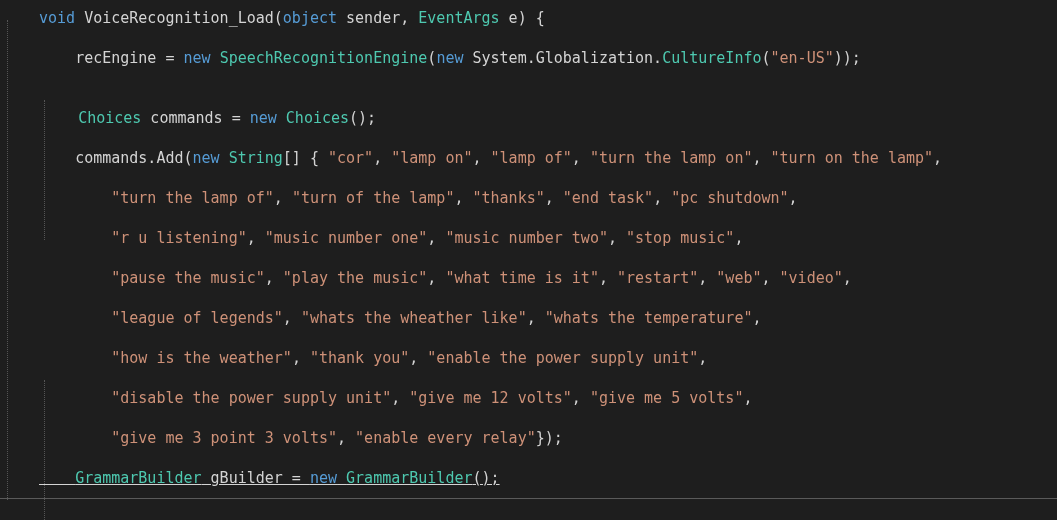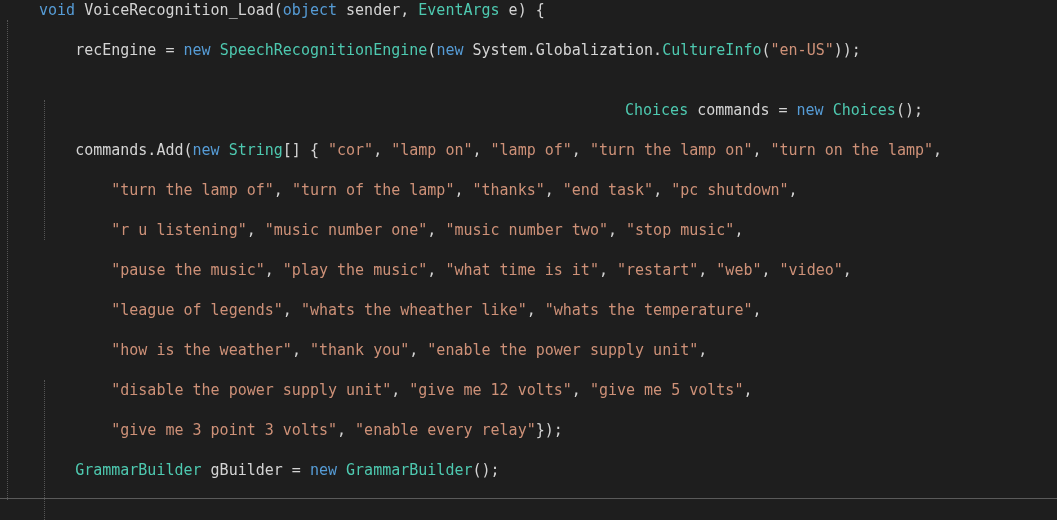--- a/index.html
+++ b/index.html
@@ -17,21 +17,21 @@
   
   .guide{
     position:absolute;
     width:1px;
     border-left:1px dotted #5f5f5f;
     opacity:.85;
     pointer-events:none;
   }
   .code-layer{
     position:absolute;
-    left:0;top:0;
+    left:0;top:8px;
     width:923px;
   }
   .line{
     position:relative;
     height:20px;
     line-height:20px;
     white-space:pre;
     font-size:15px;
     letter-spacing:0px;
     color:#d4d4d4;
@@ -56,26 +56,26 @@
 
 <div id="editor">
 
   <div class="guide" style="left:7px;top:20px;height:480px;"></div>
   <div class="guide" style="left:44px;top:100px;height:140px;"></div>
   <div class="guide" style="left:44px;top:380px;height:140px;"></div>
 
   <div class="code-layer" id="code-layer">
       <div class="line" style="top: 0px; padding-left: 39px;"><span class="kw">void</span><span class="pln"> VoiceRecognition_Load(</span><span class="kw">object</span><span class="pln"> sender, </span><span class="typ">EventArgs</span><span class="pln"> e) {</span></div>
       <div class="line" style="top: 20px; padding-left: 39px;"><span>    </span><span class="pln">recEngine = </span><span class="kw">new</span><span class="pln"> </span><span class="typ">SpeechRecognitionEngine</span><span class="pln">(</span><span class="kw">new</span><span class="pln"> System.Globalization.</span><span class="typ">CultureInfo</span><span class="pln">(</span><span class="str">"en-US"</span><span class="pln">));</span></div>
-      <div class="line" style="top: 60px; padding-left: 42px; text-align: right;"><span>    </span><span class="typ">Choices</span><span class="pln"> commands = </span><span class="kw">new</span><span class="pln"> </span><span class="typ">Choices</span><span class="pln">();</span></div>
+      <div class="line" style="top: 60px; padding-left: 42px;"><span>    </span><span class="typ">Choices</span><span class="pln"> commands = </span><span class="kw">new</span><span class="pln"> </span><span class="typ">Choices</span><span class="pln">();</span></div>
       <div class="line" style="top: 80px; padding-left: 39px;"><span>    </span><span class="pln">commands.Add(</span><span class="kw">new</span><span class="pln"> </span><span class="typ">String</span><span class="pln">[] { </span><span class="str">"cor"</span><span class="pln">, </span><span class="str">"lamp on"</span><span class="pln">, </span><span class="str">"lamp of"</span><span class="pln">, </span><span class="str">"turn the lamp on"</span><span class="pln">, </span><span class="str">"turn on the lamp"</span><span class="pln">,</span></div>
       <div class="line" style="top: 100px; padding-left: 39px;"><span>        </span><span class="str">"turn the lamp of"</span><span class="pln">, </span><span class="str">"turn of the lamp"</span><span class="pln">, </span><span class="str">"thanks"</span><span class="pln">, </span><span class="str">"end task"</span><span class="pln">, </span><span class="str">"pc shutdown"</span><span class="pln">,</span></div>
       <div class="line" style="top: 120px; padding-left: 39px;"><span>        </span><span class="str">"r u listening"</span><span class="pln">, </span><span class="str">"music number one"</span><span class="pln">, </span><span class="str">"music number two"</span><span class="pln">, </span><span class="str">"stop music"</span><span class="pln">,</span></div>
       <div class="line" style="top: 140px; padding-left: 39px;"><span>        </span><span class="str">"pause the music"</span><span class="pln">, </span><span class="str">"play the music"</span><span class="pln">, </span><span class="str">"what time is it"</span><span class="pln">, </span><span class="str">"restart"</span><span class="pln">, </span><span class="str">"web"</span><span class="pln">, </span><span class="str">"video"</span><span class="pln">,</span></div>
       <div class="line" style="top: 160px; padding-left: 39px;"><span>        </span><span class="str">"league of legends"</span><span class="pln">, </span><span class="str">"whats the wheather like"</span><span class="pln">, </span><span class="str">"whats the temperature"</span><span class="pln">,</span></div>
       <div class="line" style="top: 180px; padding-left: 39px;"><span>        </span><span class="str">"how is the weather"</span><span class="pln">, </span><span class="str">"thank you"</span><span class="pln">, </span><span class="str">"enable the power supply unit"</span><span class="pln">,</span></div>
       <div class="line" style="top: 200px; padding-left: 39px;"><span>        </span><span class="str">"disable the power supply unit"</span><span class="pln">, </span><span class="str">"give me 12 volts"</span><span class="pln">, </span><span class="str">"give me 5 volts"</span><span class="pln">,</span></div>
       <div class="line" style="top: 220px; padding-left: 39px;"><span>        </span><span class="str">"give me 3 point 3 volts"</span><span class="pln">, </span><span class="str">"enable every relay"</span><span class="pln">});</span></div>
-      <div class="line" style="top: 240px; padding-left: 39px;"><span>    </span><span class="typ">GrammarBuilder</span><span class="pln"> gBuilder = </span><span class="kw">new</span><span class="pln"> </span><span class="typ">GrammarBuilder</span><span class="pln">();</span></div>
+      <div class="line" style="top: 240px; padding-left: 39px; text-decoration: underline;"><span>    </span><span class="typ">GrammarBuilder</span><span class="pln"> gBuilder = </span><span class="kw">new</span><span class="pln"> </span><span class="typ">GrammarBuilder</span><span class="pln">();</span></div>
     </div>
 
   <div class="divider" style="top:498px;"></div>
 </div>
 
 </body></html>

